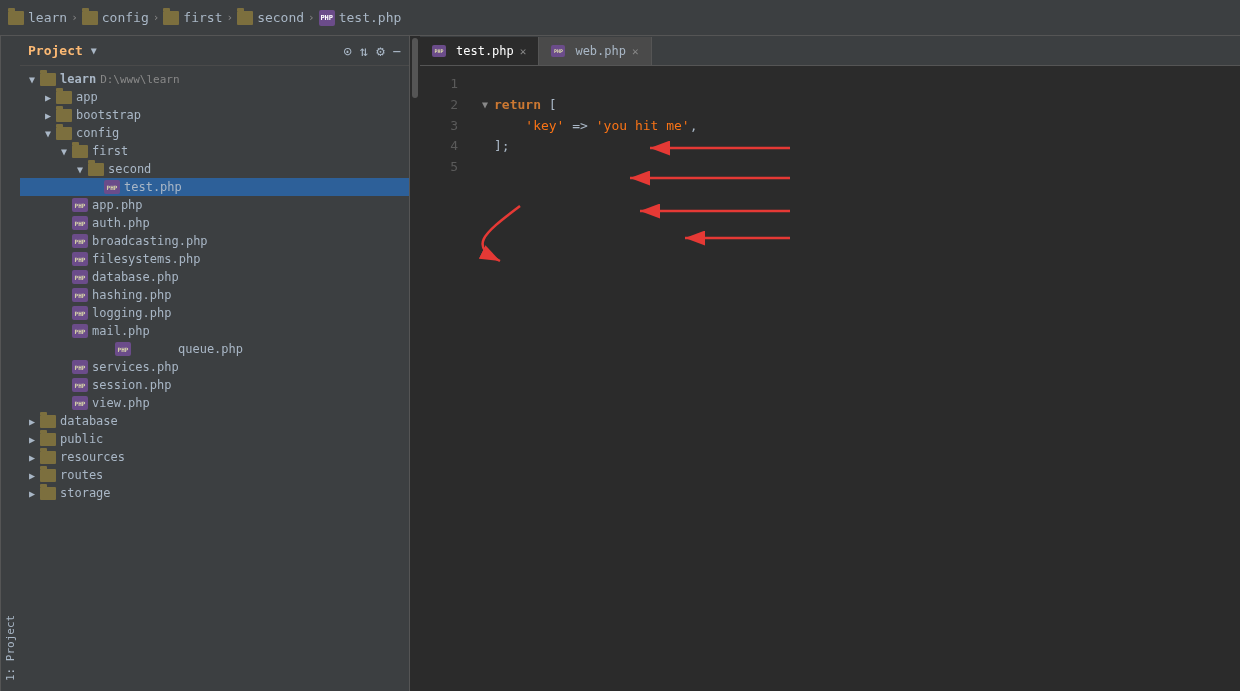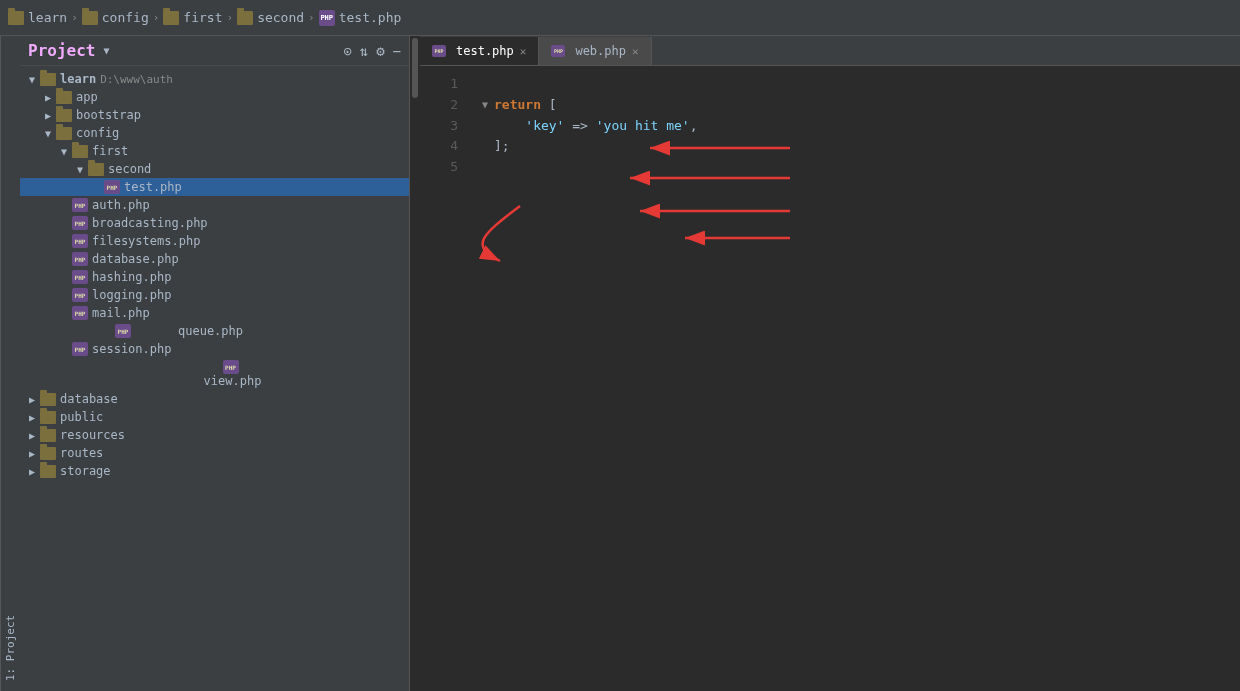--- a/index.html
+++ b/index.html
@@ -83,22 +83,22 @@
     .project-header {
       height: 30px;
       background: #3c3f41;
       display: flex;
       align-items: center;
       padding: 0 8px;
       border-bottom: 1px solid #4a4a4a;
       gap: 8px;
     }
     .project-title {
-      font-size: 16px;
-      color: #f0abfc;
+      font-size: 13px;
+      color: #fdba74;
       font-weight: bold;
     }
     .project-dropdown-icon {
       font-size: 10px;
       color: #a9b7c6;
     }
     .header-icons {
       margin-left: auto;
       display: flex;
       gap: 8px;
@@ -255,21 +255,21 @@
     }
     .fold-icon {
       width: 14px;
       text-align: center;
       color: #888;
       font-size: 10px;
       margin-right: 2px;
     }
     .syn-keyword { color: #cc7832; font-weight: bold; }
     .syn-bracket { color: #a9b7c6; }
-    .syn-string { color: #7dd3fc; }
+    .syn-string { color: #f97316; }
     .syn-op { color: #a9b7c6; }
     .syn-php { color: #cc7832; }
 
     
     .arrows-overlay {
       position: absolute;
       top: 0;
       left: 0;
       width: 100%;
       height: 100%;
@@ -340,21 +340,21 @@
         <span class="header-icon">−</span>
       </div>
     </div>
 
     <div class="project-tree">
 
       <div class="tree-item" style="padding-left:4px;">
         <span class="tree-arrow">▼</span>
         <span class="tree-folder-icon"></span>
         <span class="tree-label bold">learn</span>
-        <span class="tree-label path-hint">D:\www\auth</span>
+        <span class="tree-label path-hint">D:\www\learn</span>
       </div>
 
       <div class="tree-item" style="padding-left:20px;">
         <span class="tree-arrow">▶</span>
         <span class="tree-folder-icon"></span>
         <span class="tree-label">app</span>
       </div>
 
       <div class="tree-item" style="padding-left:20px;">
         <span class="tree-arrow">▶</span>
@@ -379,20 +379,25 @@
         <span class="tree-folder-icon"></span>
         <span class="tree-label">second</span>
       </div>
 
       <div class="tree-item selected" style="padding-left:68px;">
         <span class="tree-arrow"></span>
         <span class="tree-php-icon">PHP</span>
         <span class="tree-label">test.php</span>
       </div>
 
+      <div class="tree-item" style="padding-left:36px;">
+        <span class="tree-arrow"></span>
+        <span class="tree-php-icon">PHP</span>
+        <span class="tree-label">app.php</span>
+      </div>
 
       <div class="tree-item" style="padding-left:36px;align-items:flex-end;">
         <span class="tree-arrow"></span>
         <span class="tree-php-icon">PHP</span>
         <span class="tree-label">auth.php</span>
       </div>
 
       <div class="tree-item" style="padding-left:36px;">
         <span class="tree-arrow"></span>
         <span class="tree-php-icon">PHP</span>
@@ -429,28 +434,33 @@
         <span class="tree-php-icon">PHP</span>
         <span class="tree-label">mail.php</span>
       </div>
 
       <div class="tree-item" style="padding-left:36px;gap:43px;">
         <span class="tree-arrow"></span>
         <span class="tree-php-icon">PHP</span>
         <span class="tree-label">queue.php</span>
       </div>
 
+      <div class="tree-item" style="padding-left:36px;">
+        <span class="tree-arrow"></span>
+        <span class="tree-php-icon">PHP</span>
+        <span class="tree-label">services.php</span>
+      </div>
 
       <div class="tree-item" style="padding-left:36px;">
         <span class="tree-arrow"></span>
         <span class="tree-php-icon">PHP</span>
         <span class="tree-label">session.php</span>
       </div>
 
-      <div class="tree-item" style="padding-left:36px;flex-direction:column;">
+      <div class="tree-item" style="padding-left:36px;">
         <span class="tree-arrow"></span>
         <span class="tree-php-icon">PHP</span>
         <span class="tree-label">view.php</span>
       </div>
 
       <div class="tree-item" style="padding-left:4px;">
         <span class="tree-arrow">▶</span>
         <span class="tree-folder-icon"></span>
         <span class="tree-label">database</span>
       </div>

